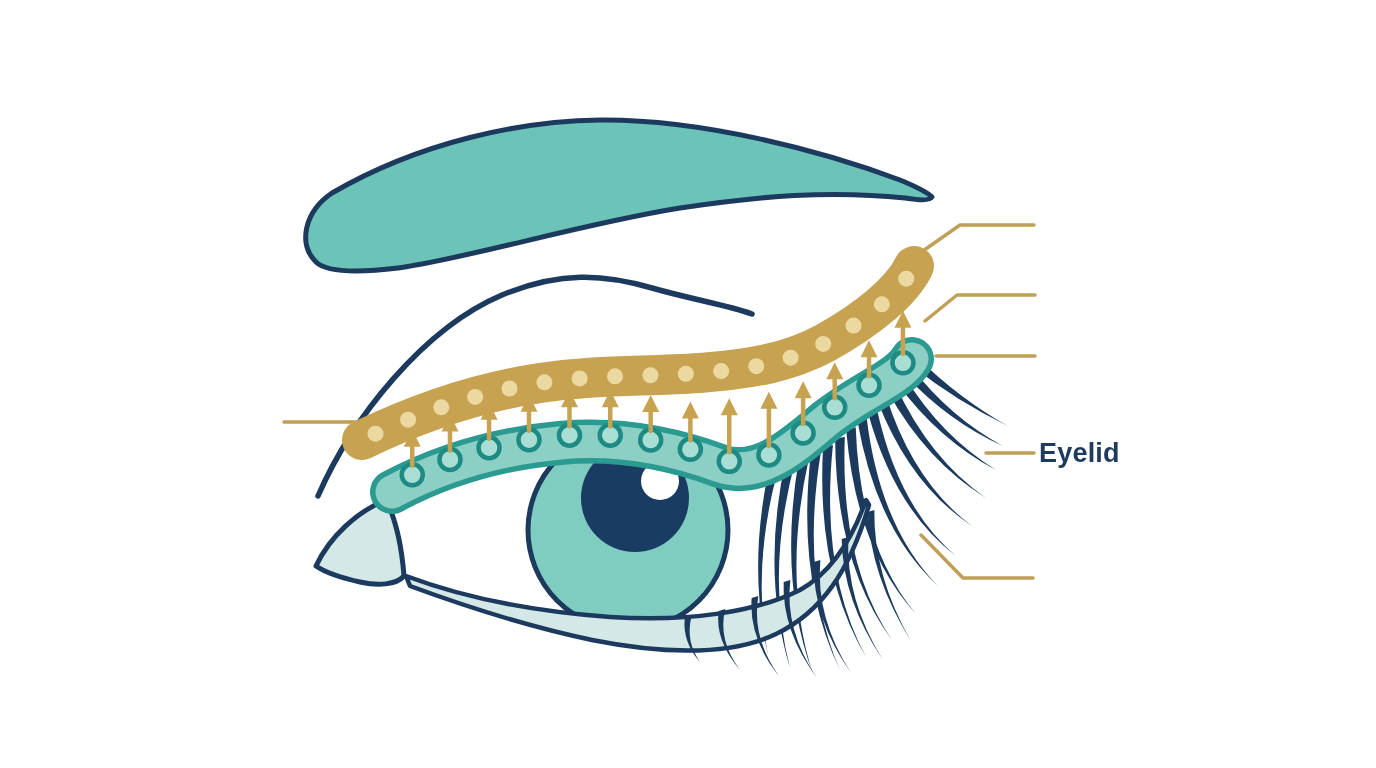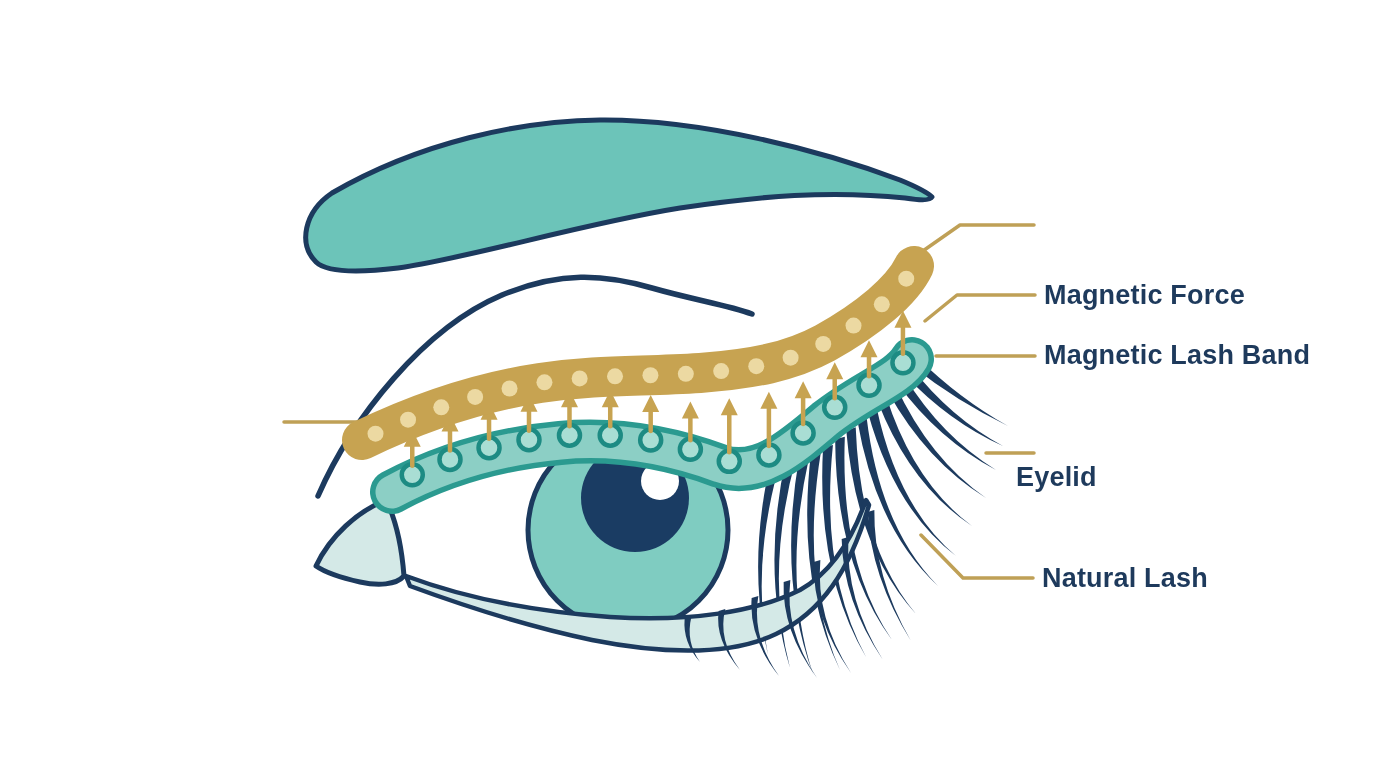--- a/index.html
+++ b/index.html
@@ -142,17 +142,14 @@
         <circle cx="721.1627197265625" cy="371.1068420410156" r="8" fill="#ecd9a2"></circle>
         <circle cx="756.2478637695312" cy="366.2089538574219" r="8" fill="#ecd9a2"></circle>
         <circle cx="790.6156616210938" cy="357.6872253417969" r="8" fill="#ecd9a2"></circle>
         <circle cx="823.2296142578125" cy="343.94915771484375" r="8" fill="#ecd9a2"></circle>
         <circle cx="853.5258178710938" cy="325.5946960449219" r="8" fill="#ecd9a2"></circle>
         <circle cx="881.8112182617188" cy="304.2867736816406" r="8" fill="#ecd9a2"></circle>
         <circle cx="906.2303466796875" cy="278.7117919921875" r="8" fill="#ecd9a2"></circle>
       </g>
   </svg>
 
-  <div class="label" style="left:1044px;top:280px;">Magnetic Force</div>
-  <div class="label" style="left:1044px;top:340px;">Magnetic Lash Band</div>
-  <div class="label" style="left:1016px;top:438px;margin-top:24px;">Eyelid</div>
-  <div class="label" style="left:1042px;top:563px;">Natural Lash</div>
+  <div class="label" style="left:1039px;top:438px;">Eyelid</div>
 </div>
 
 </body></html>

